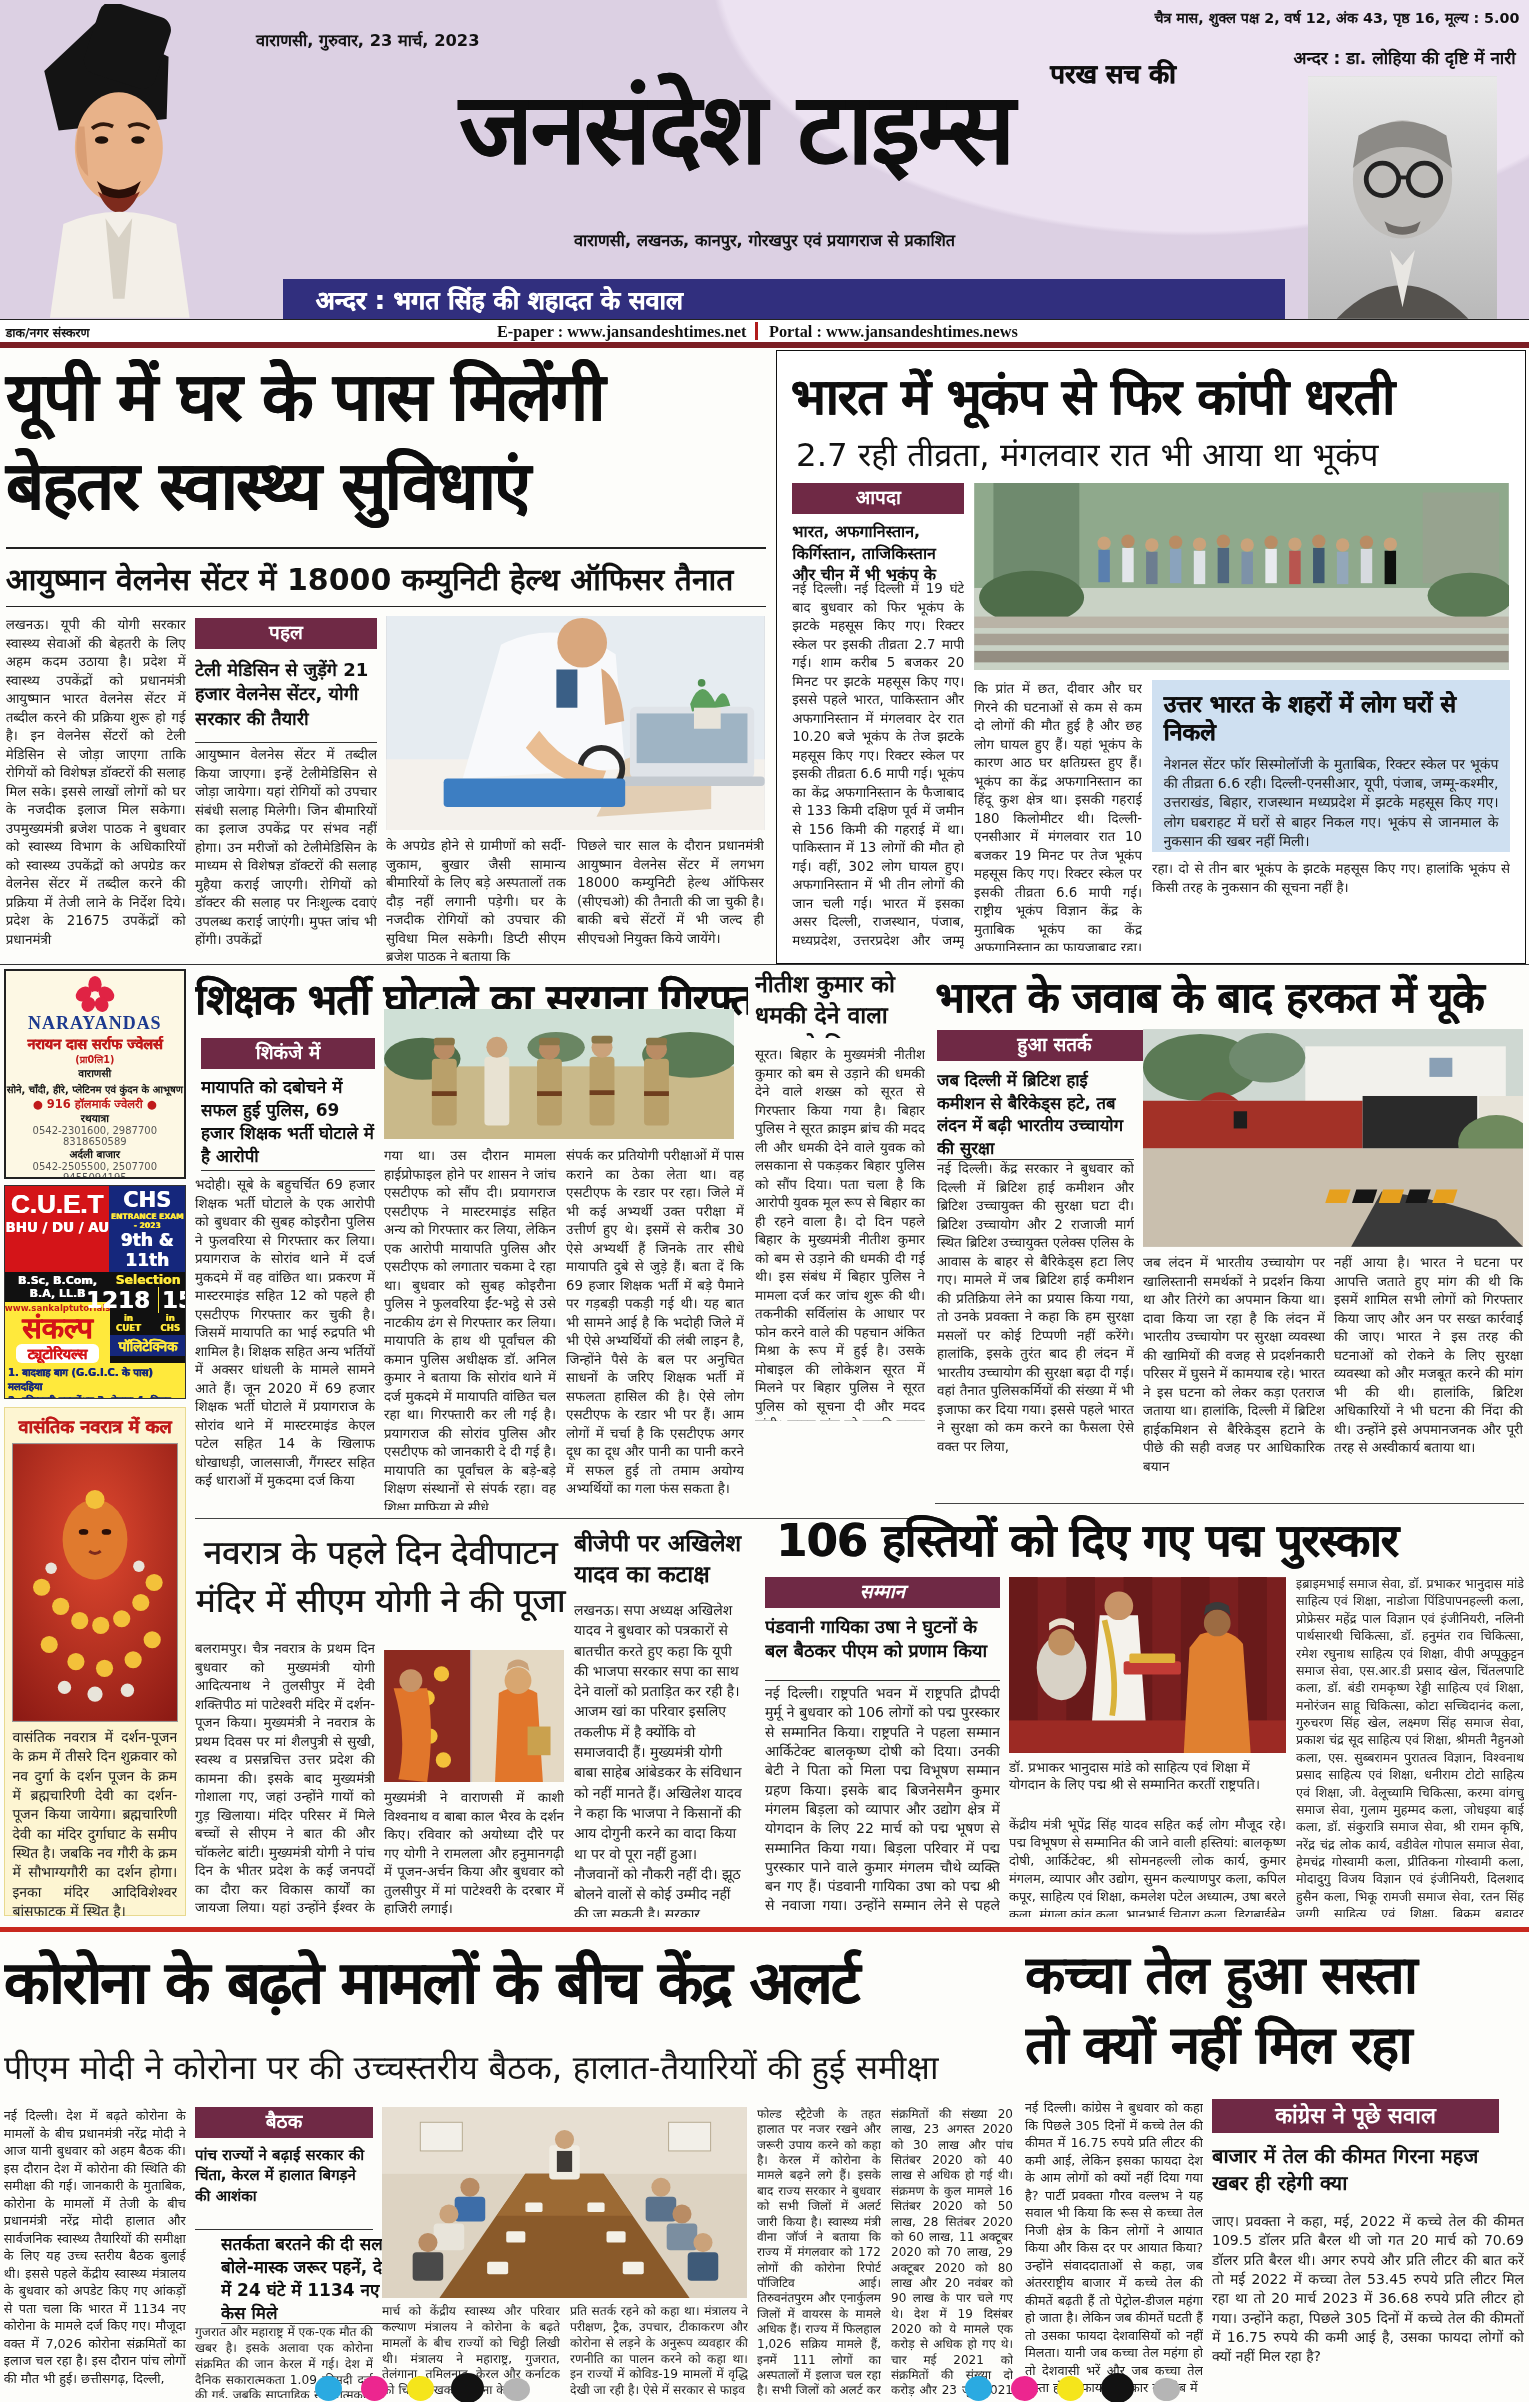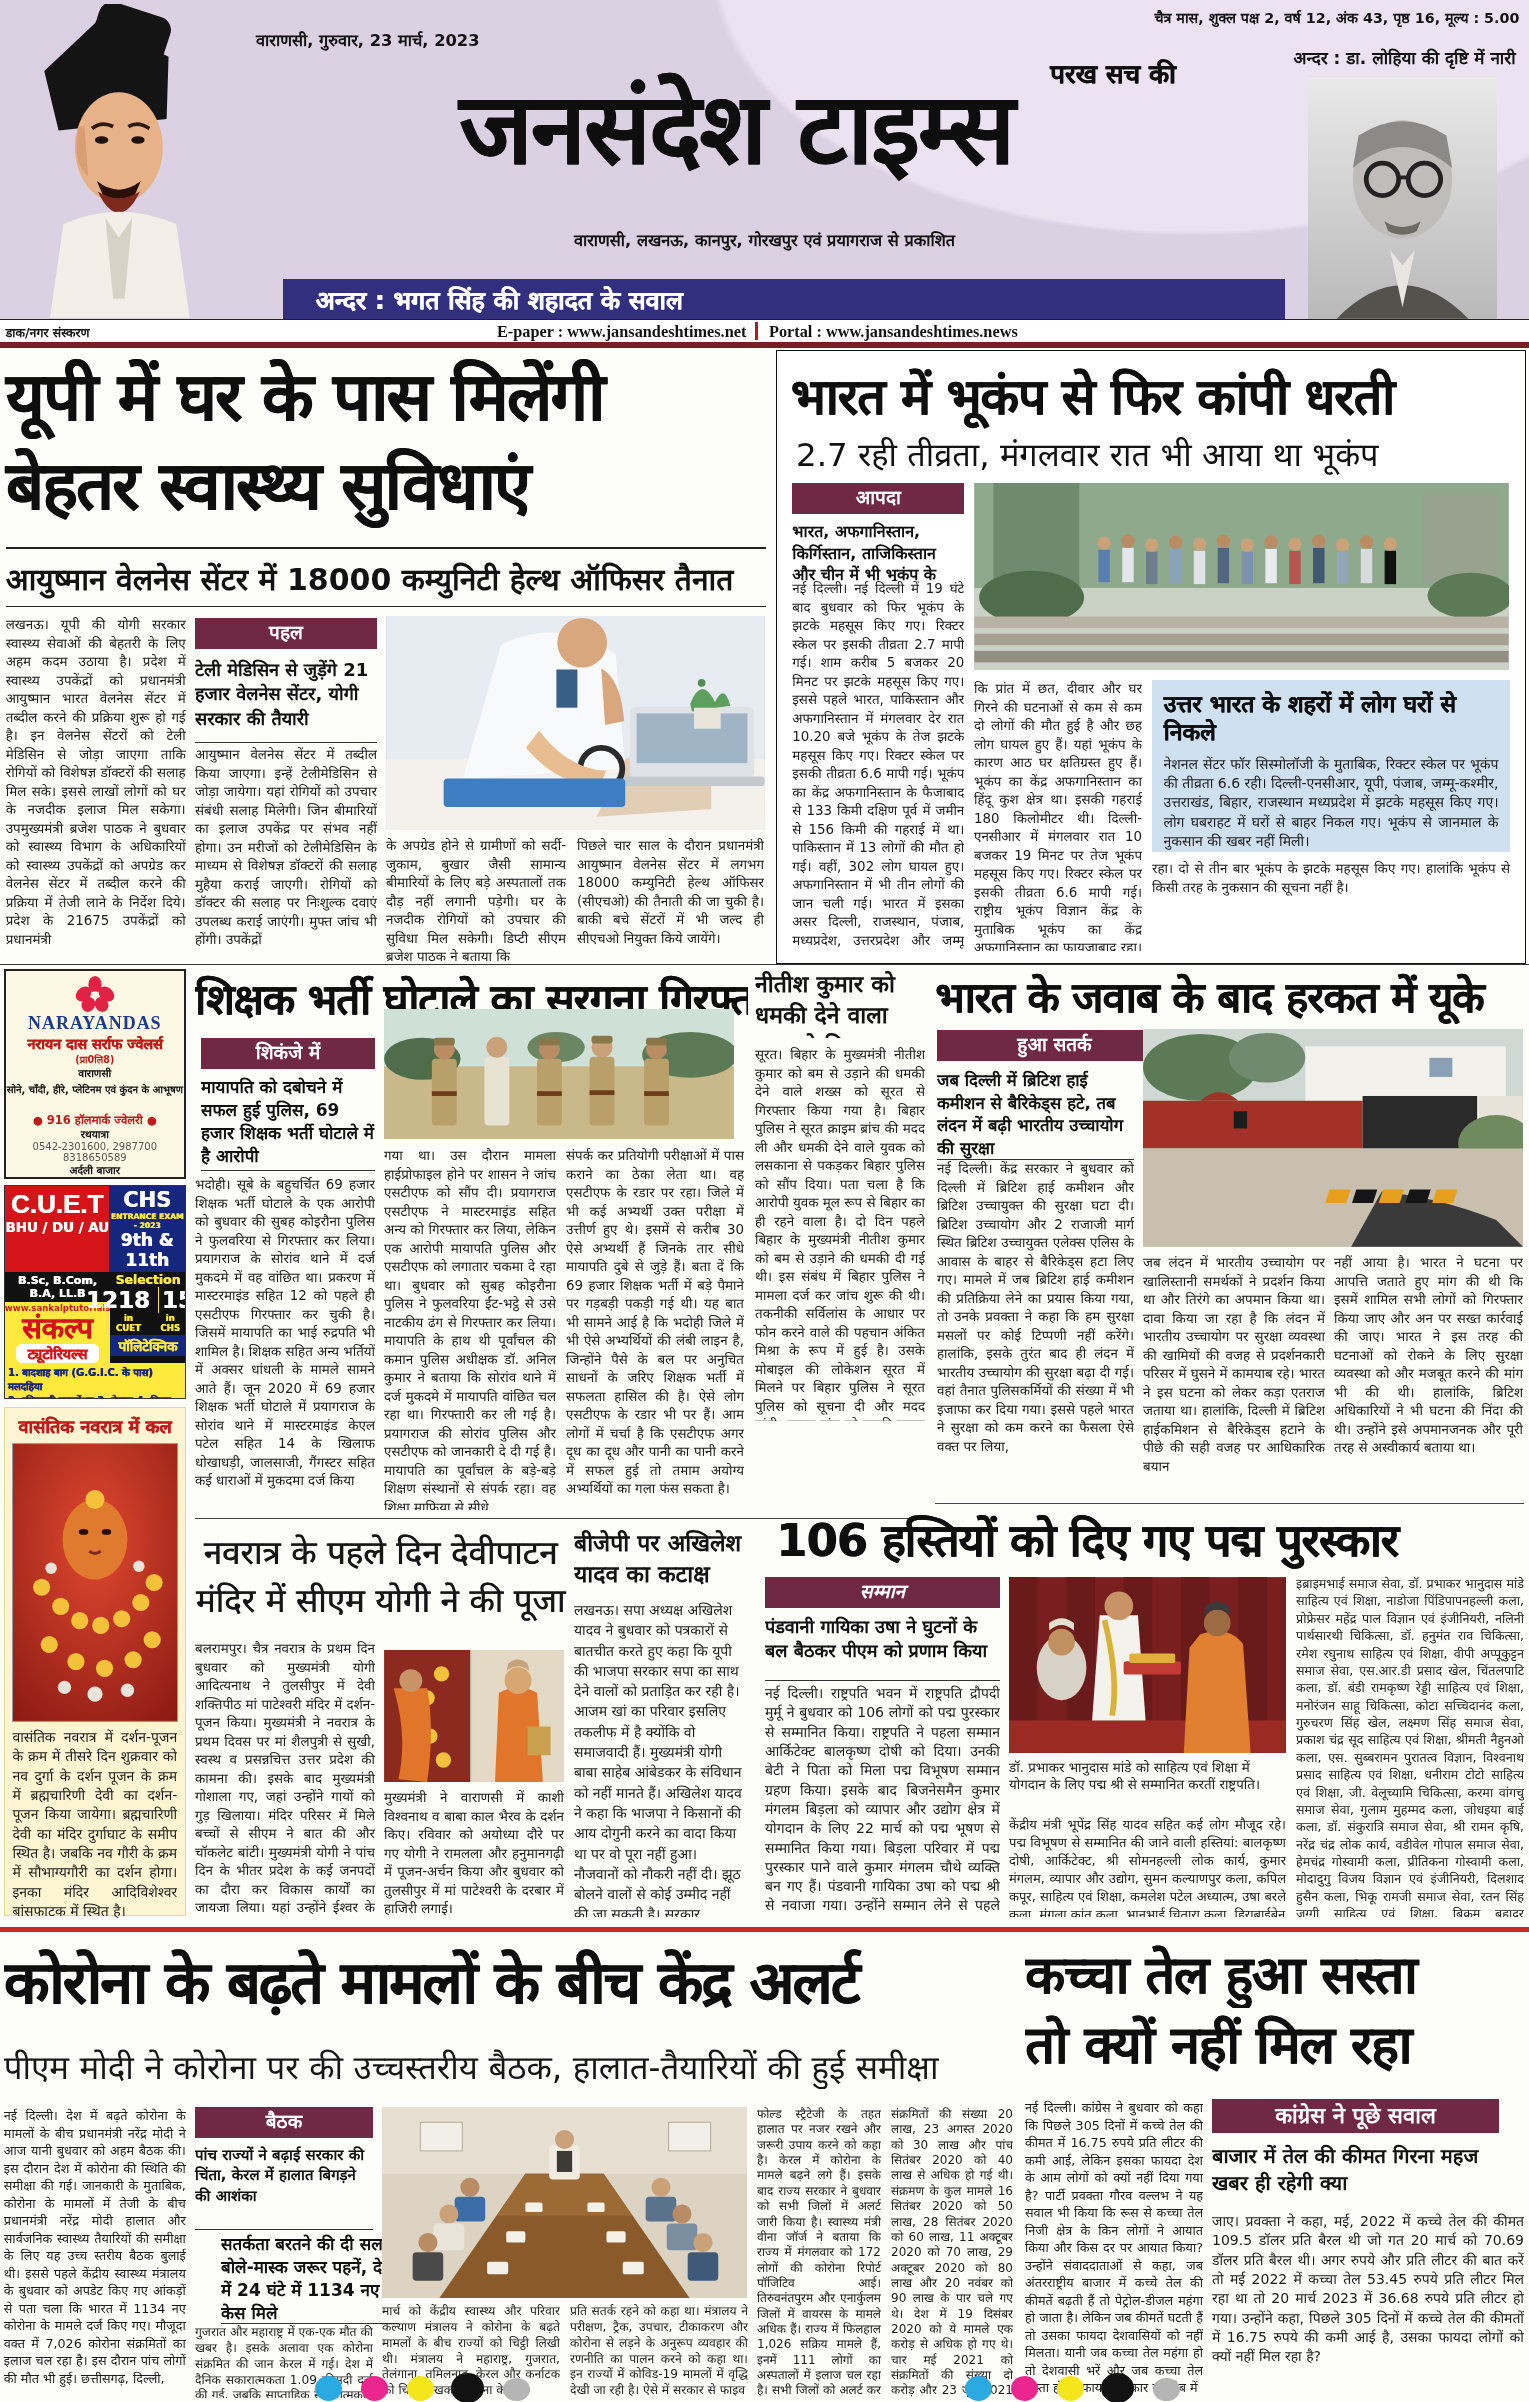--- a/index.html
+++ b/index.html
@@ -186,24 +186,24 @@
           <ellipse cx="10" cy="20" rx="9" ry="7" transform="rotate(-40 10 20)"></ellipse>
           <ellipse cx="34" cy="20" rx="9" ry="7" transform="rotate(40 34 20)"></ellipse>
           <ellipse cx="15" cy="31" rx="7" ry="8" transform="rotate(25 15 31)"></ellipse>
           <ellipse cx="29" cy="31" rx="7" ry="8" transform="rotate(-25 29 31)"></ellipse>
         </g>
         <circle cx="22" cy="21" r="4" fill="#fdf8e4"></circle>
       </svg>
     </div>
     <div style="font-family:'Liberation Serif',serif;font-size:18px;letter-spacing:1px;color:#1d3a8f;font-weight:bold;">NARAYANDAS</div>
     <div class="fat" style="color:#c01a1a;font-size:14.3px;">नरायन दास सर्राफ ज्वेलर्स</div>
-    <div style="font-size:9.6px;color:#c01a1a;font-weight:bold;">(प्रा0लि8)</div>
+    <div style="font-size:9.6px;color:#c01a1a;font-weight:bold;">(प्रा0लि1)</div>
     <div style="font-size:10.5px;font-weight:bold;">वाराणसी</div>
     <div style="font-size:10px;font-weight:bold;margin-top:1.9px;">सोने, चाँदी, हीरे, प्लेटिनम एवं कुंदन के आभूषण</div>
-    <div style="font-size:11.5px;font-weight:bold;color:#c01a1a;margin-top:16px;">● 916 हॉलमार्क ज्वेलरी ●</div>
+    <div style="font-size:11.5px;font-weight:bold;color:#c01a1a;margin-top:0;">● 916 हॉलमार्क ज्वेलरी ●</div>
     <div style="font-size:10.5px;font-weight:bold;">रथयात्रा</div>
     <div style="font-size:10px;color:#555;">0542-2301600, 2987700 8318650589</div>
     <div style="font-size:10.5px;font-weight:bold;">अर्दली बाजार</div>
     <div style="font-size:10px;color:#555;">0542-2505500, 2507700 9455094195</div>
 
   </div>
 
   <div class="abs" style="left:3.8px;top:1185px;width:182px;height:214px;border:1.4px solid #333;box-sizing:border-box;overflow:hidden;background:#ffe93c;">
     <div style="display:flex;">
       <div style="width:105px;background:#d41418;text-align:center;padding:2.9px 0 1.9px;">

